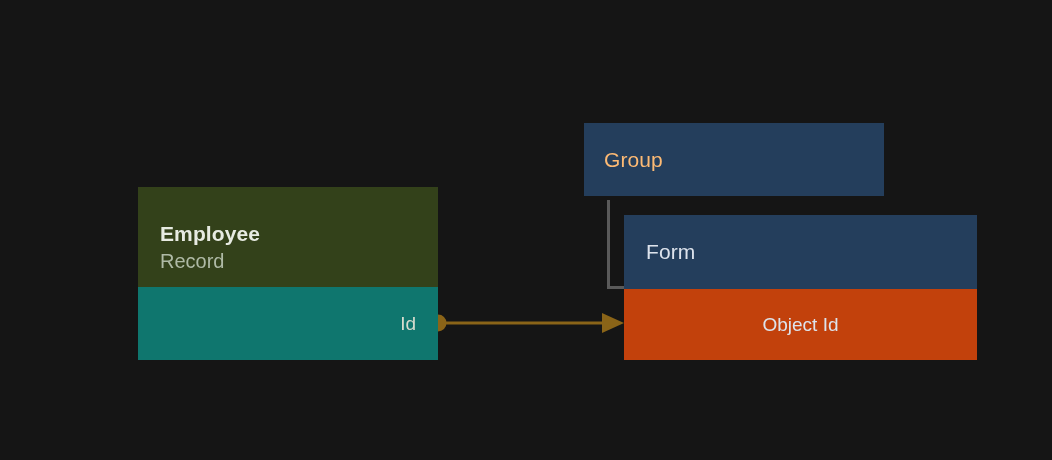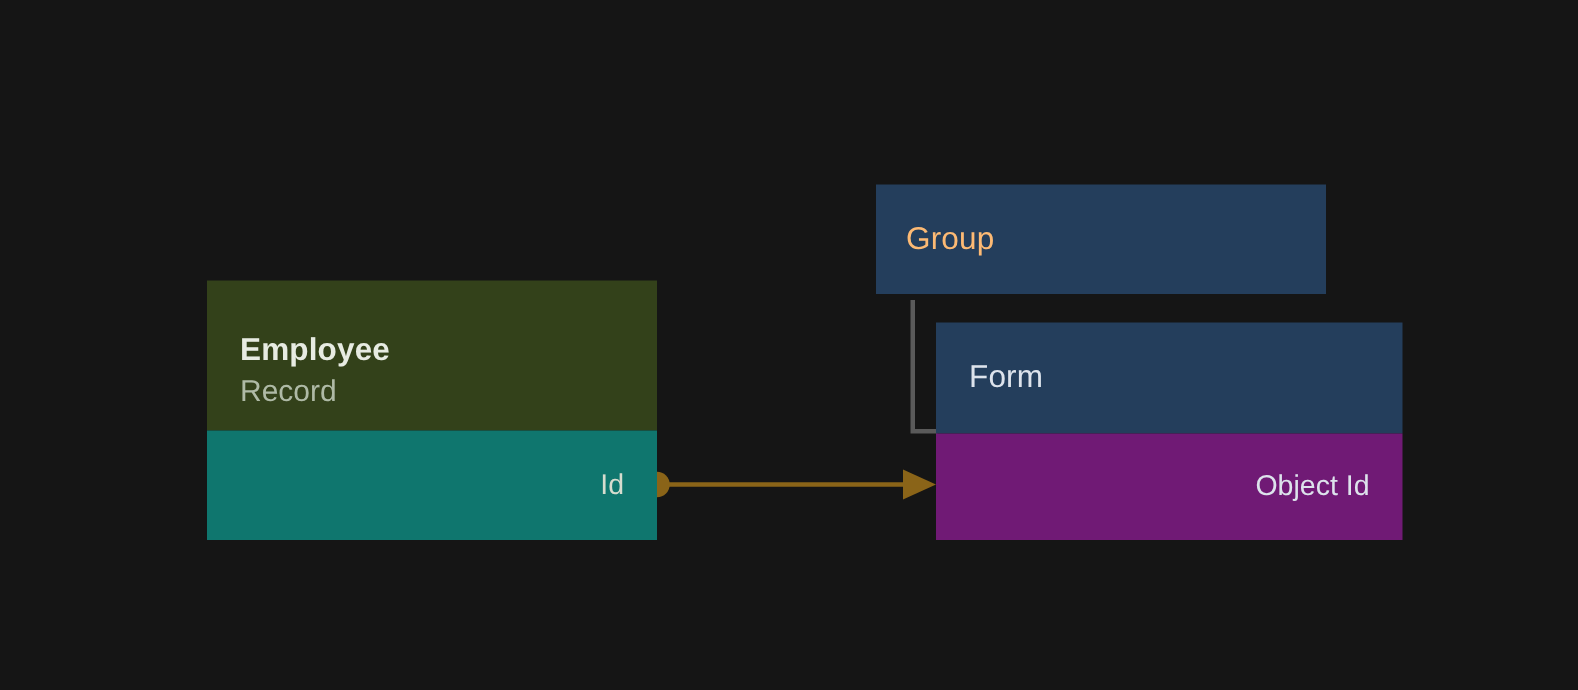--- a/index.html
+++ b/index.html
@@ -90,38 +90,38 @@
   }
   #node-group .node-title {
     color: #fdba74;
     font-weight: normal;
   }
 
   
   #node-form {
     left: 624px;
     top: 215px;
-    width: 311px;
+    width: 353px;
     height: 145px;
   }
   #node-form .node-header {
     height: 74px;
     background: #243E5C;
     padding: 0 22px;
     justify-content: center;
   }
   #node-form .node-title {
     color: #DDE3EC;
     font-weight: normal;
   }
   #node-form .node-row {
     height: 71px;
-    background: #701a75;
+    background: #c2410c;
     padding: 0 22px;
-    justify-content: flex-end;
+    justify-content: center;
     color: #DDE3EC;
   }
 
   
   .edge-layer {
     position: absolute;
     left: 0;
     top: 0;
     width: 1052px;
     height: 460px;

